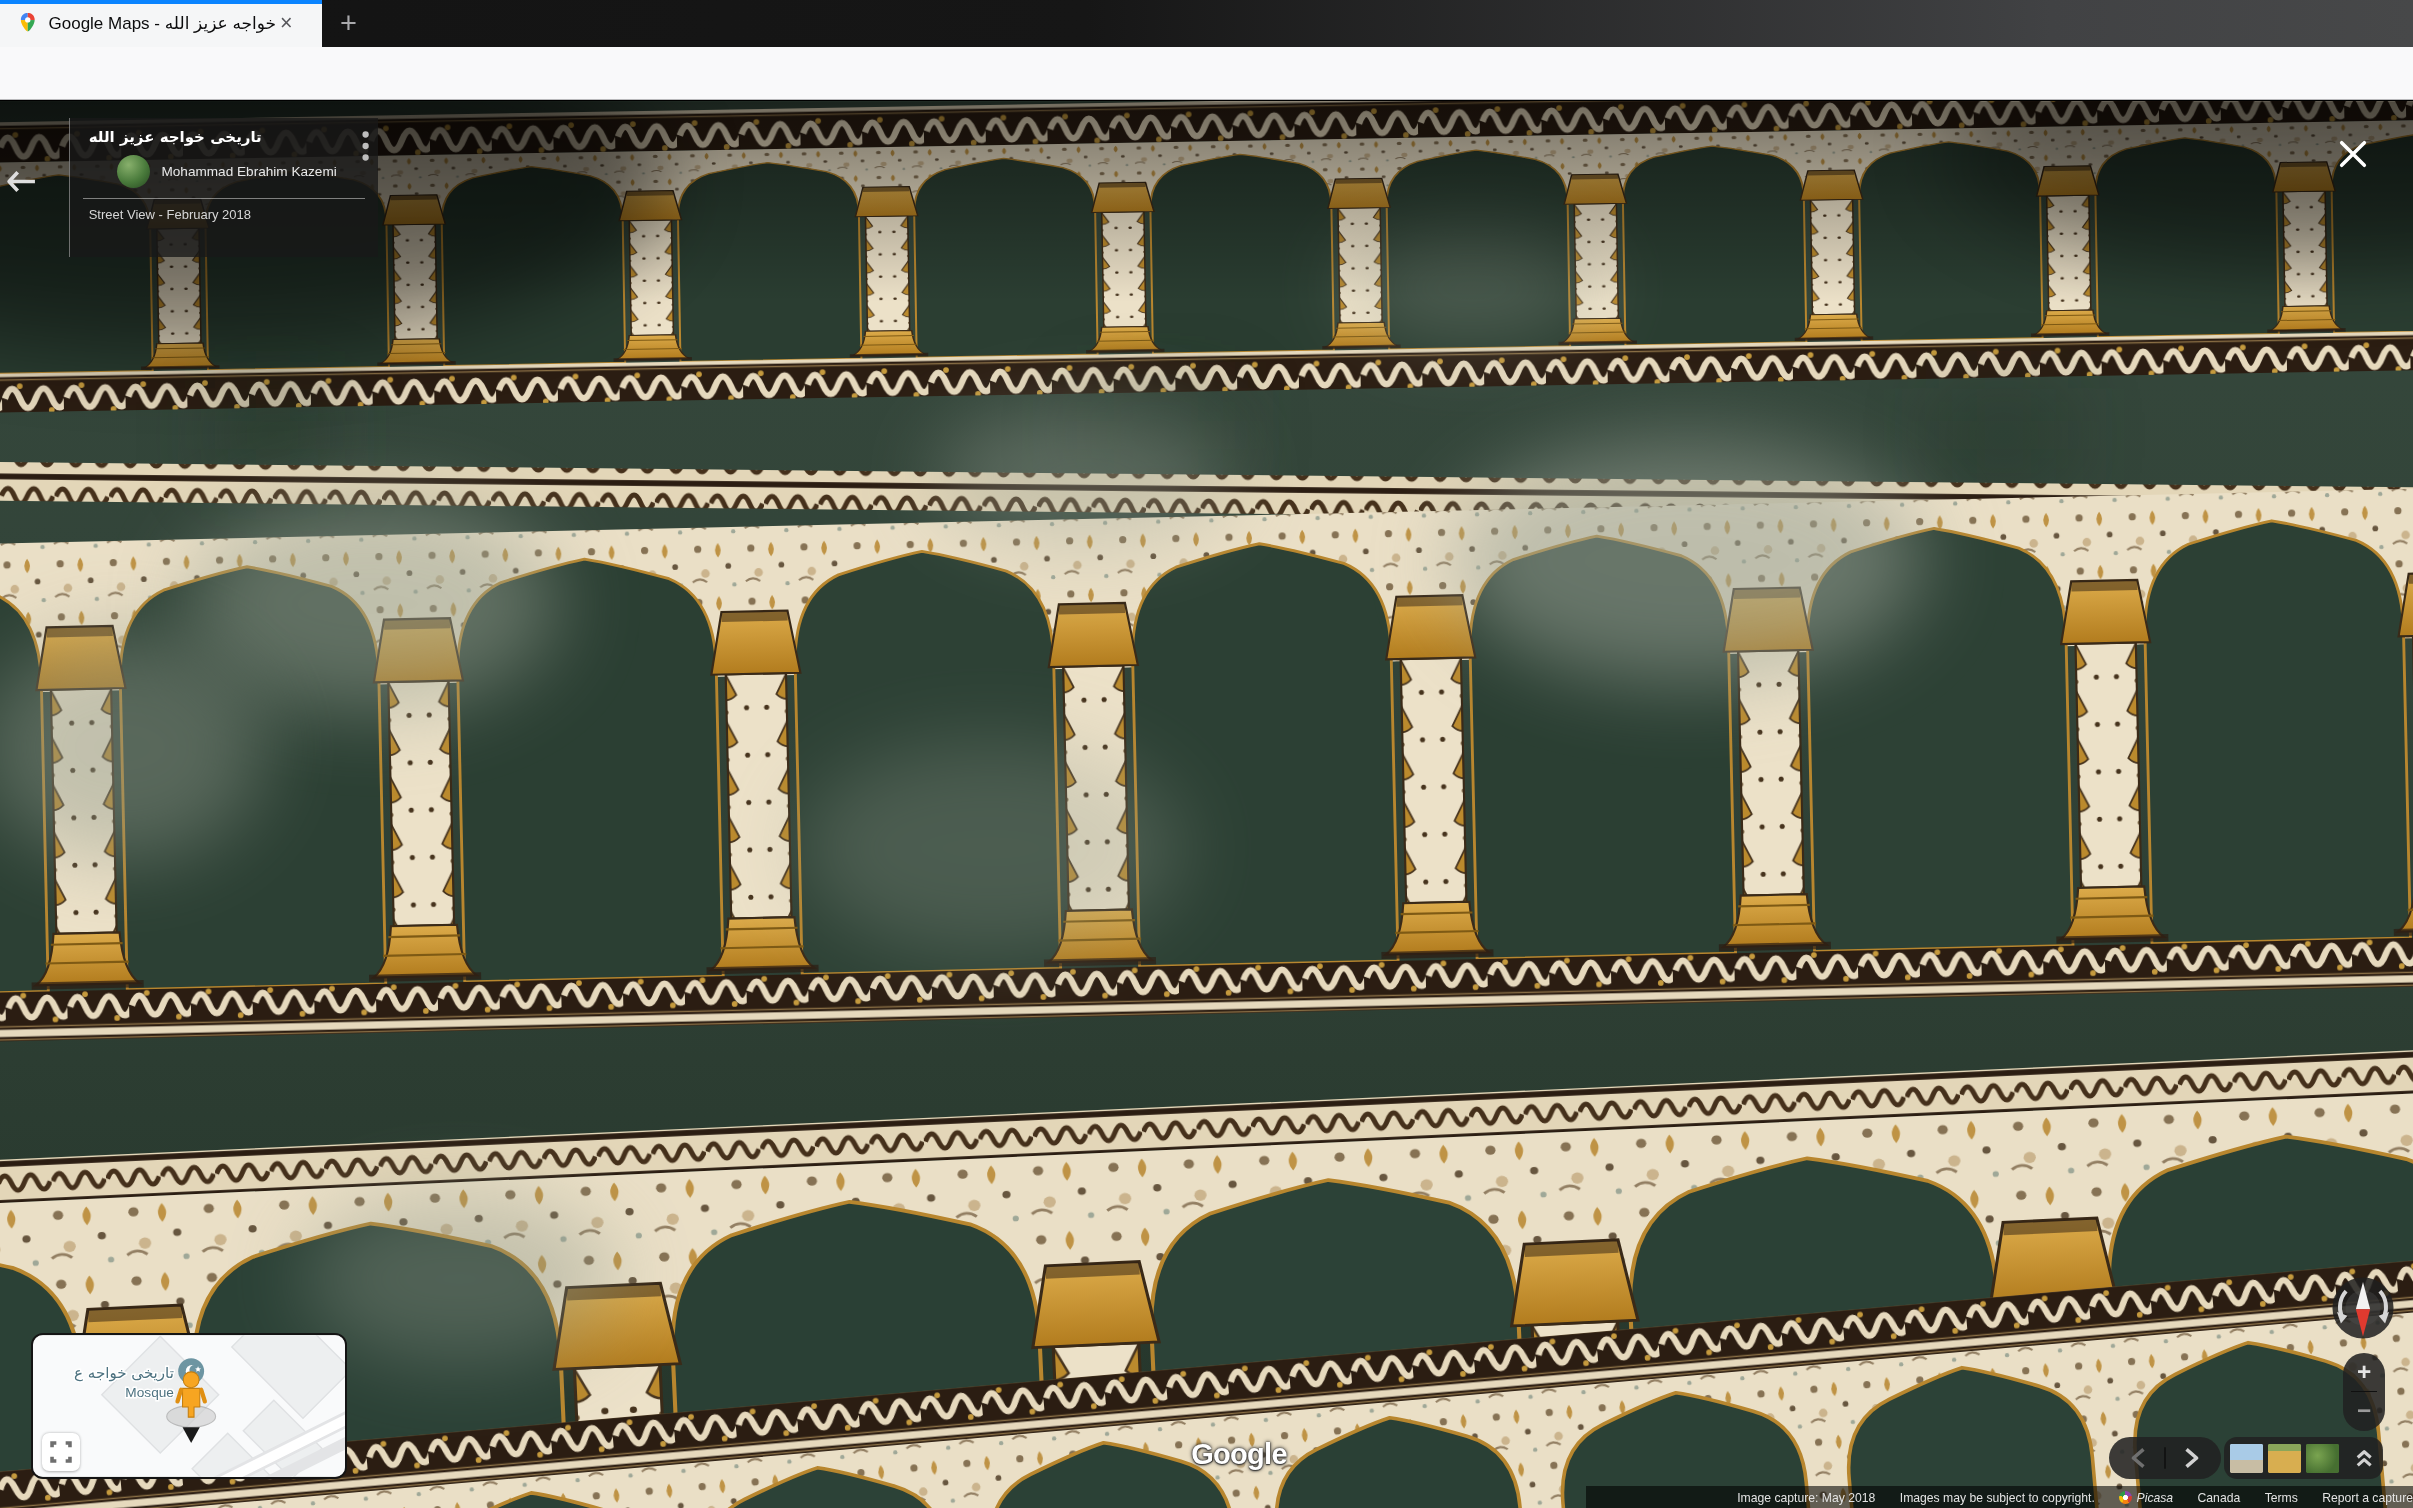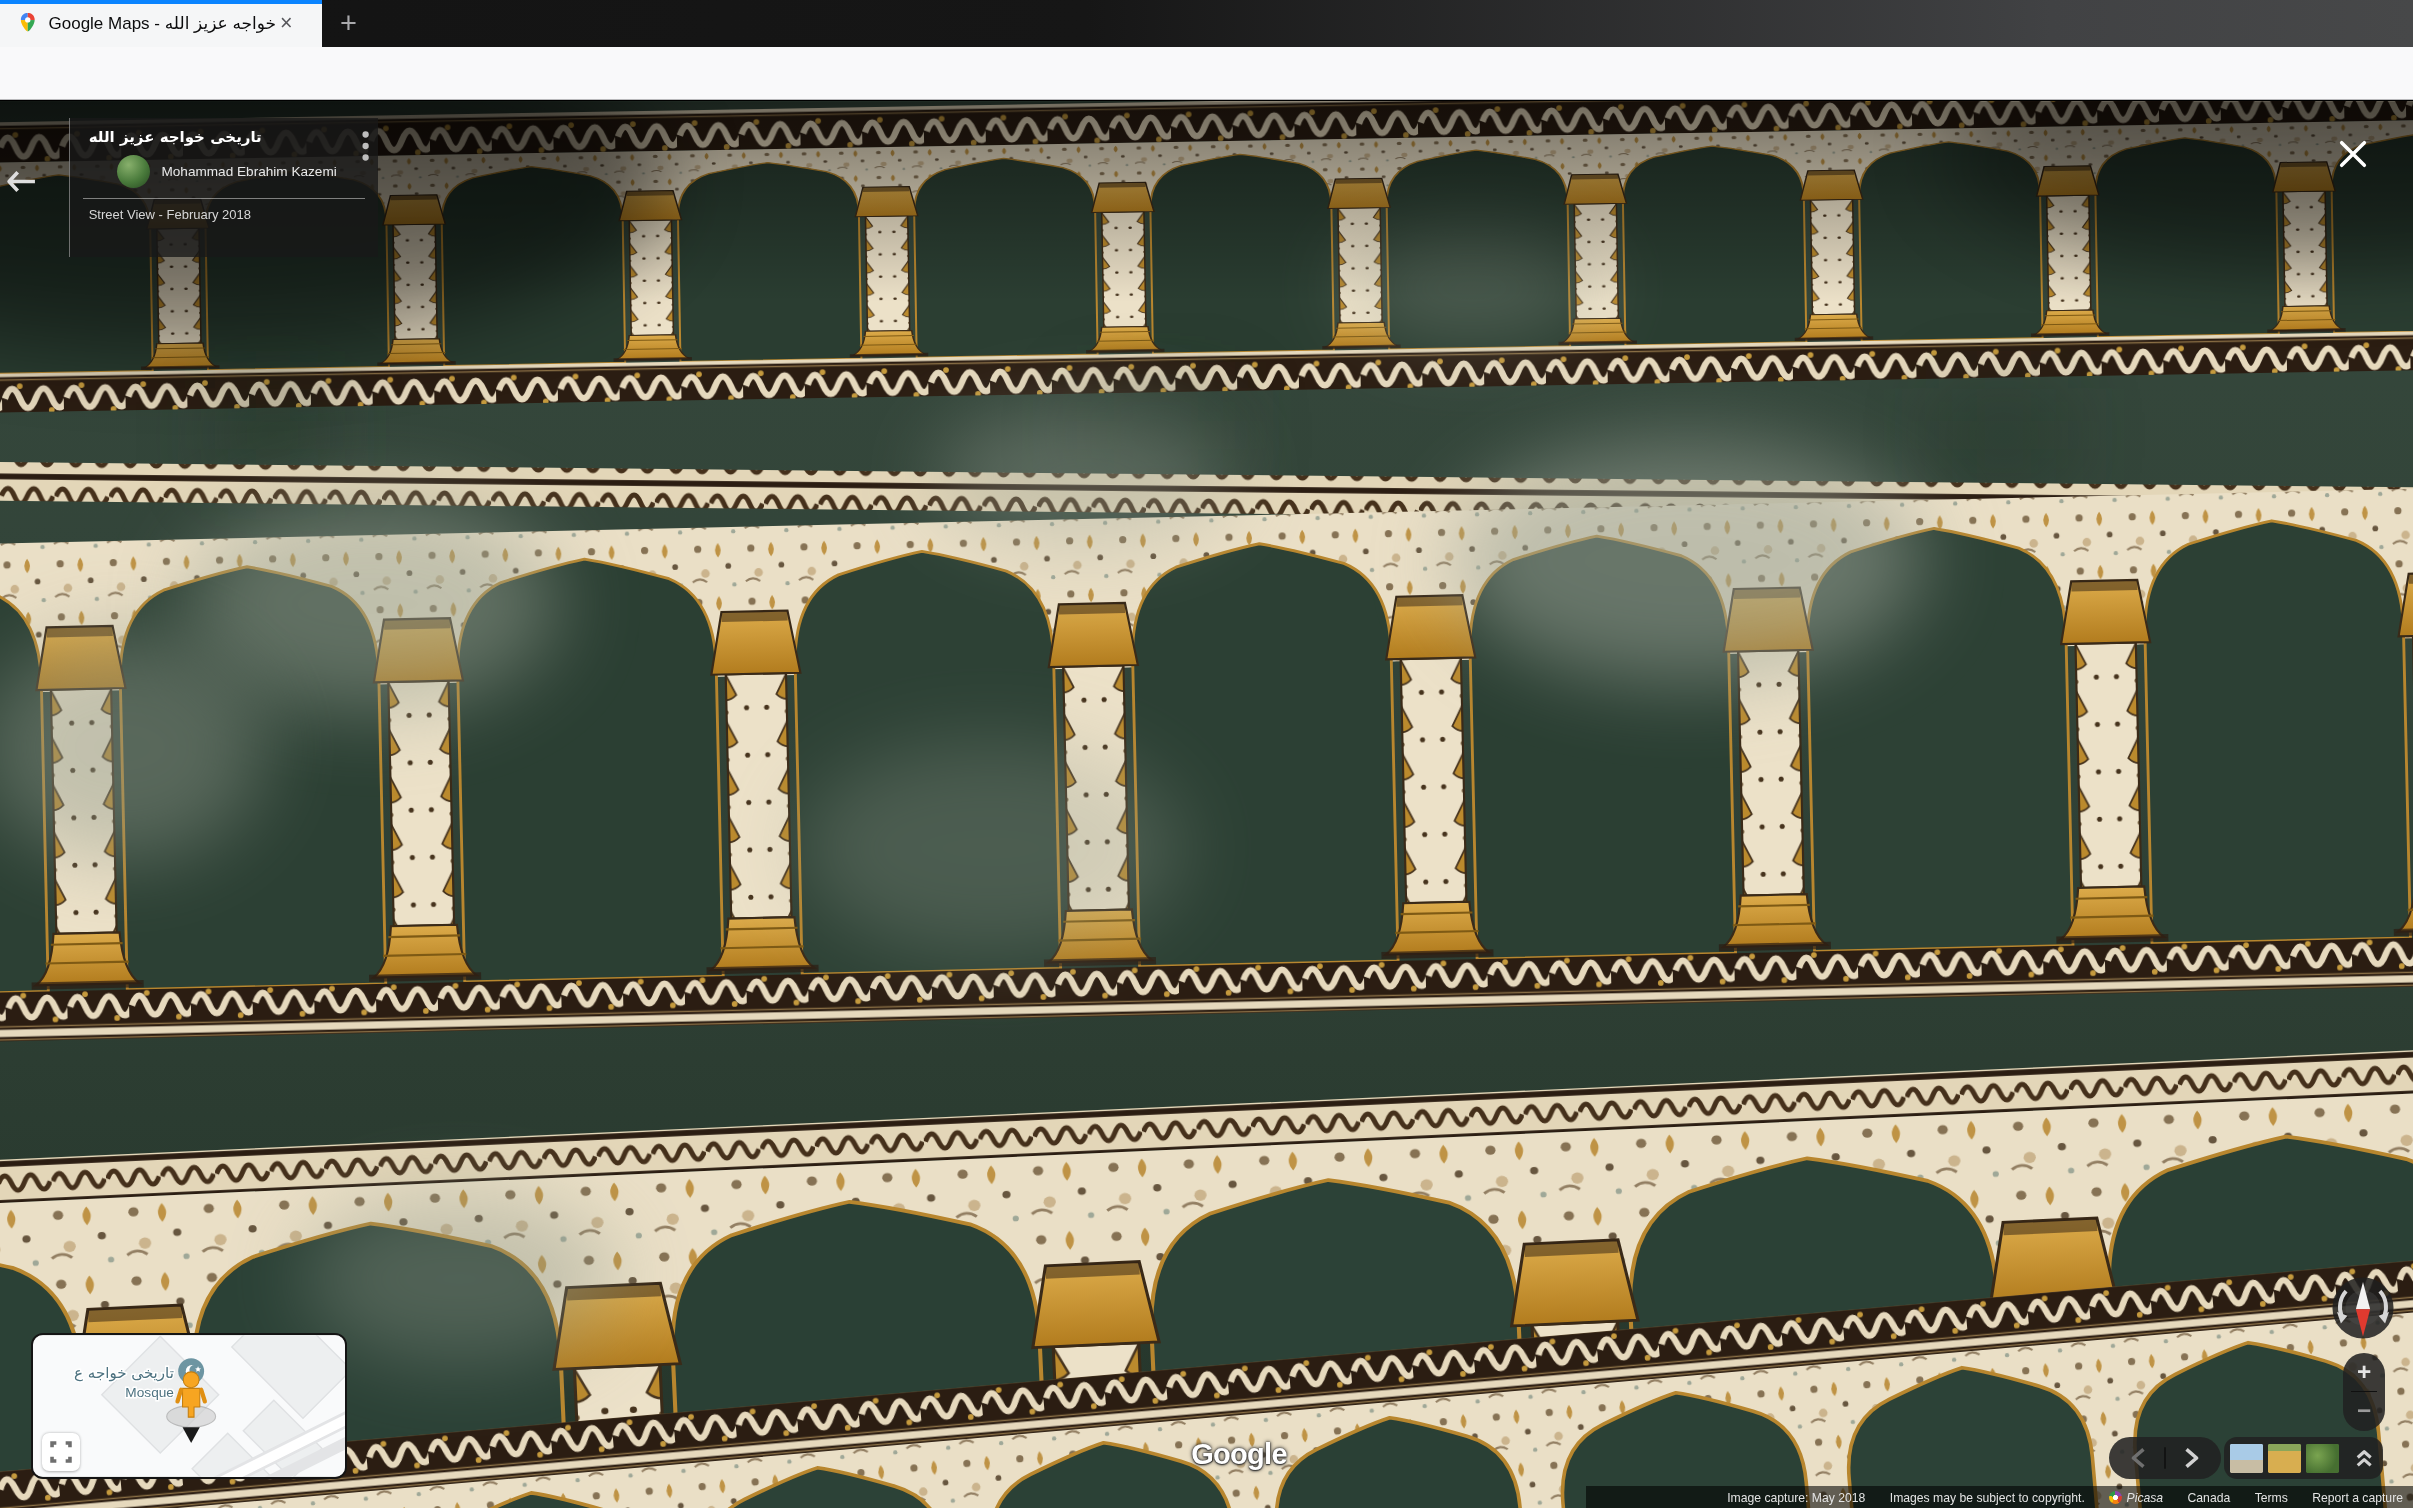--- a/index.html
+++ b/index.html
@@ -44,21 +44,21 @@
   #zoomout{font-size:24.4px;color:#9a9a9a;font-weight:bold;height:38px;display:flex;align-items:center;}
   #thumbs{left:2224px;top:1336px;width:159px;height:42px;border-radius:13px;display:flex;align-items:center;padding-left:5.7px;box-sizing:border-box;}
   .thumb{width:33px;height:29px;margin-right:5px;border-radius:1.4px;}
   
   #minimap{left:31px;top:1232px;width:316px;height:146px;background:#a3a3a3;border:2.2px solid #141414;
            border-radius:12px;box-sizing:border-box;overflow:hidden;}
   #fsbtn{left:8.6px;top:98px;width:38px;height:38px;background:#fff;border-radius:7.2px;
          box-shadow:0 0.7px 2.9px rgba(0,0,0,.3);}
   
   #statusbar{left:1586px;top:1385px;width:827px;height:23px;background:rgba(0,0,0,.58);
-             display:flex;align-items:center;justify-content:flex-end;gap:24.4px;padding-right:10px;box-sizing:border-box;}
+             display:flex;align-items:center;justify-content:flex-end;gap:24.4px;padding-right:0;box-sizing:border-box;}
   #statusbar span{font-size:12.2px;color:#e3e3e3;white-space:nowrap;}
   #picasa{display:flex;align-items:center;gap:4.3px;font-style:italic;}
   #picasa .pwheel{width:13px;height:13px;border-radius:50%;
      background:radial-gradient(circle,#fff 0 2.2px,rgba(255,255,255,0) 2.9px),
      conic-gradient(#8e44ad 0 20%,#d23f31 20% 40%,#f6830e 40% 60%,#f2c20d 60% 80%,#2f9948 80% 100%);}
   
   #gwm{left:1124px;top:1337px;width:230px;text-align:center;font-size:29px;font-weight:bold;color:#fff;
        letter-spacing:-0.7px;text-shadow:0 0 2.2px #323232,0 0 4.3px #323232,0 0.7px 1.4px #323232;}
   #svclose{left:2336px;top:36px;width:34px;height:34px;}
   #backarr{left:5.7px;top:69px;}

